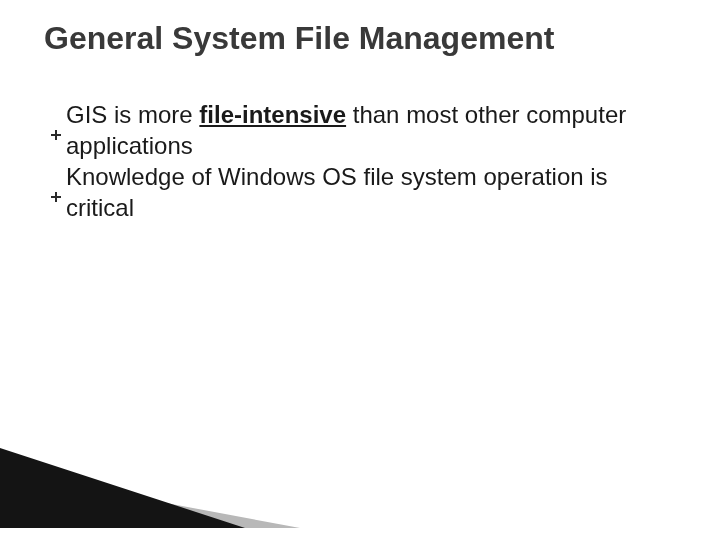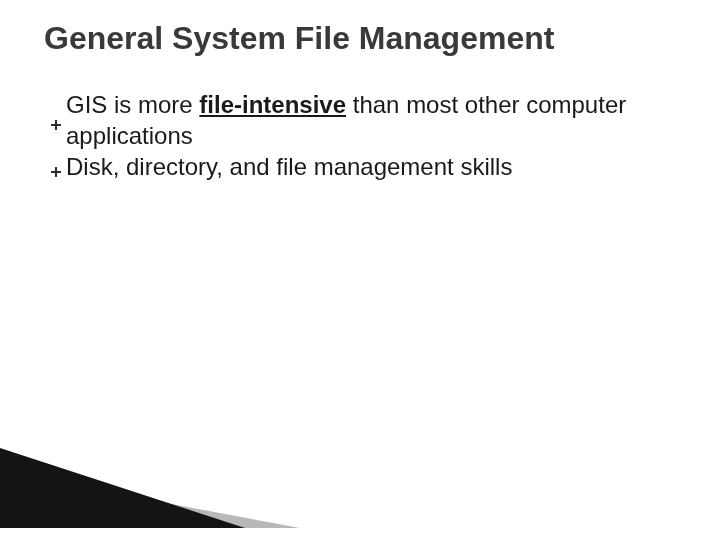--- a/index.html
+++ b/index.html
@@ -13,21 +13,21 @@
     width: 720px;
     height: 540px;
     padding: 20px 44px 0 44px;
     position: relative;
   }
   .title {
     font-size: 32px;
     font-weight: 700;
     color: #393939;
     line-height: 1.15;
-    margin-bottom: 32px;
+    margin-bottom: 42px;
     letter-spacing: 0px;
   }
   ul.bullets {
     list-style: none;
     padding: 0 8px 0 2px;
   }
   ul.bullets li {
     display: flex;
     align-items: center;
     font-size: 24px;
@@ -73,32 +73,32 @@
         <svg width="10" height="10" viewBox="0 0 10 10">
             <rect x="4" y="0" width="2" height="10" fill="#2a2a2a"></rect>
             <rect x="0" y="4" width="10" height="2" fill="#2a2a2a"></rect>
           </svg>
       </span>
       <span class="text">
         <span>GIS is more </span><span class="ufw">file-intensive</span><span> than most other computer applications</span>
       </span>
     </li>
 
-
     <li>
       <span class="marker">
         <svg width="10" height="10" viewBox="0 0 10 10">
             <rect x="4" y="0" width="2" height="10" fill="#2a2a2a"></rect>
             <rect x="0" y="4" width="10" height="2" fill="#2a2a2a"></rect>
           </svg>
       </span>
       <span class="text">
-        <span>Disk, directory, and file management skills</span><span class="ufw"></span><span></span>
+        <span>Knowledge of Windows OS file system operation is critical</span><span class="ufw"></span><span></span>
       </span>
     </li>
+
 
   </ul>
 
   <svg class="wedge" viewBox="0 0 300 80" preserveAspectRatio="none">
     <polygon points="0,80 0,24 300,80" fill="#b8b8b8"></polygon>
     <polygon points="0,80 0,0 245,80" fill="#141414"></polygon>
   </svg>
 
 </div>
 

